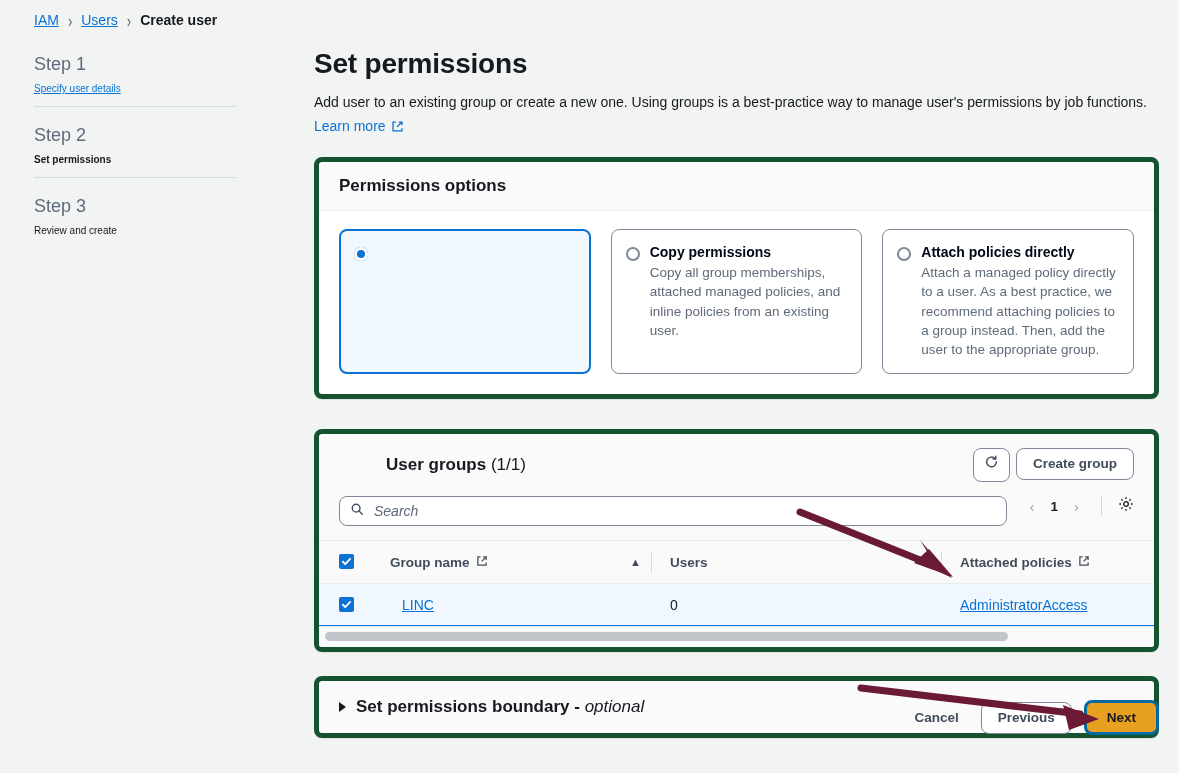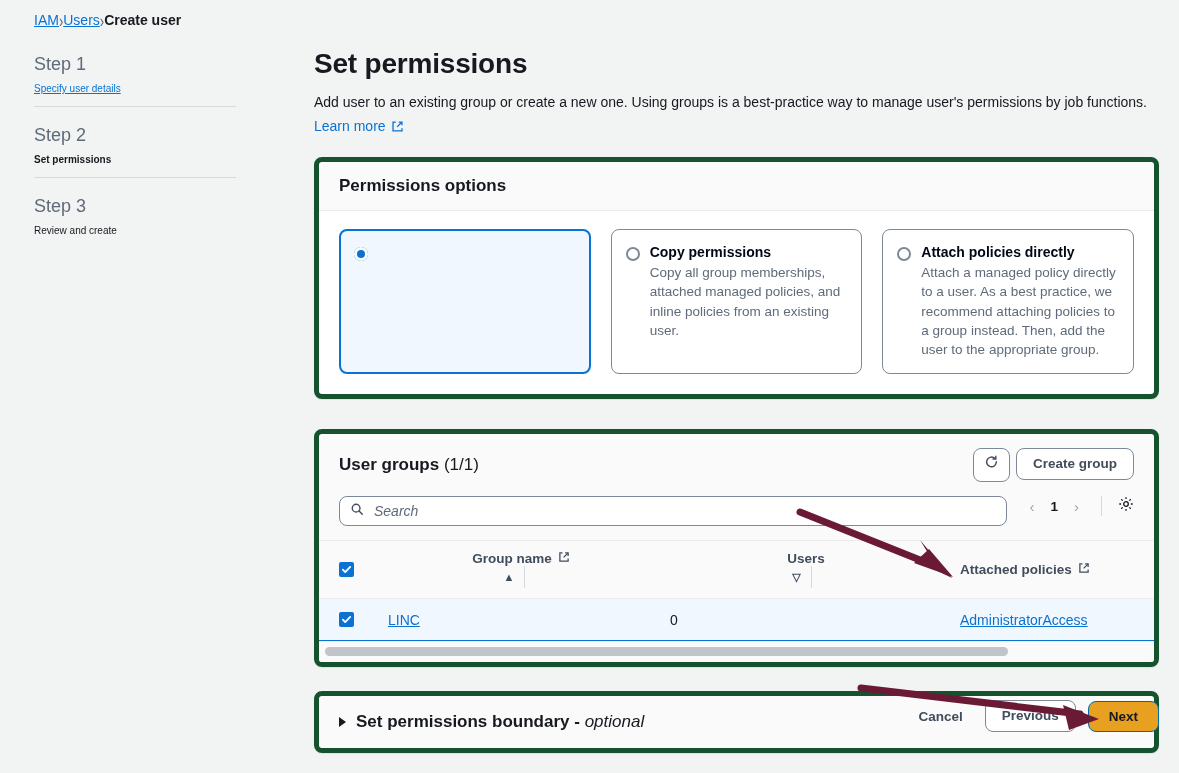--- a/index.html
+++ b/index.html
@@ -9,21 +9,21 @@
     background: #f2f3f3;
     font-family: "Liberation Sans", sans-serif;
     color: #16191f;
     overflow: hidden;
   }
   .page { position: relative; width: 1179px; height: 773px; }
 
   
   .breadcrumb {
     position: absolute; left: 34px; top: 12px;
-    display: flex; align-items: center; 
+    display: flex; align-items: center; gap: 9px;
     font-size: 14px;
   }
   .bc-link { color: #0972d3; text-decoration: underline; cursor: pointer; }
   .bc-sep { color: #5f6b7a; font-size: 13px; transform: scaleY(1.35); font-weight: 300; }
   .bc-current { color: #16191f; font-weight: 700; }
 
   
   .steps { position: absolute; left: 34px; top: 50px; width: 202px; }
   .step-block { padding: 4px 0 12px 0; }
   .step-num { font-size: 18px; color: #5f6b7a; margin-bottom: 8px; }
@@ -85,21 +85,21 @@
   .perm-opt-title { font-size: 14px; font-weight: 700; color: #000716; margin-bottom: 3px; }
   .perm-opt-desc { font-size: 13.5px; color: #5f6b7a; line-height: 1.42; }
 
   
   .groups-container { margin-top: 30px; overflow: hidden; }
   .groups-header {
     background: #fafafa; border-bottom: 1px solid #e9ebed;
     border-radius: 8px 8px 0 0;
     padding: 14px 20px 0 20px;
   }
-  .groups-header-top { display: flex; align-items: center; justify-content: space-between; }
+  .groups-header-top { display: flex; align-items: center; justify-content: space-between; margin-left: 47px; }
   .gh-actions { display: flex; align-items: flex-start; gap: 6px; }
   .btn {
     font-family: "Liberation Sans", sans-serif;
     font-size: 13.5px; font-weight: 700; color: #414d5c;
     background: #ffffff; border: 1px solid #7d8998; border-radius: 8px;
     padding: 6px 16px; cursor: pointer; line-height: 18px;
   }
   .btn.icon-btn { padding: 6px 10px; display: inline-flex; align-items: center; justify-content: center; }
 
   .groups-tools { display: flex; align-items: flex-start; gap: 12px; padding: 14px 0 14px 0; }
@@ -132,21 +132,21 @@
   .tbl td {
     font-size: 14px; color: #16191f; height: 42px; padding: 0;
     vertical-align: middle;
   }
   tr.row-selected td {
     background: #f0f7ff;
     border-top: 1px solid #0972d3;
     border-bottom: 1px solid #0972d3;
   }
   .cell-pad { padding-left: 20px; }
-  .th-inner { display: flex; align-items: center; justify-content: space-between; padding-right: 10px; flex-direction: column; }
+  .th-inner { display: flex; align-items: center; justify-content: space-between; padding-right: 10px; }
   .th-label { display: inline-flex; align-items: center; gap: 6px; }
   .vdiv { width: 1px; height: 22px; background: #d5dbdb; display: inline-block; }
   .sort-asc, .sort-desc { color: #414d5c; font-size: 11px; }
   .cell-link { color: #0972d3; text-decoration: underline; cursor: pointer; }
   .cb {
     width: 15px; height: 15px; border-radius: 2px;
     background: #0972d3; display: inline-flex;
     align-items: center; justify-content: center;
     cursor: pointer;
   }
@@ -172,21 +172,21 @@
     display: flex; align-items: center; gap: 12px;
   }
   .btn-link-cancel {
     background: transparent; border: none; cursor: pointer;
     font-family: "Liberation Sans", sans-serif;
     font-size: 13.5px; font-weight: 700; color: #414d5c; padding: 6px 10px;
   }
   .btn-next {
     font-family: "Liberation Sans", sans-serif;
     font-size: 13.5px; font-weight: 700; color: #16191f;
-    background: #e8a020; border: 1px solid #0369a1; border-radius: 8px;
+    background: #e8a020; border: 3px solid #0369a1; border-radius: 8px;
     padding: 7px 20px; cursor: pointer;
   }
 
   
   .anno { position: absolute; left: 0; top: 0; width: 1179px; height: 773px; pointer-events: none; }
 </style>
 </head>
 <body>
 
 <div class="page">
@@ -375,21 +375,21 @@
             <td>
               <span class="cell-pad" style="display:inline-block">
                 <span class="cb">
                   <svg viewBox="0 0 12 12" width="11" height="11">
                       <path d="M2 6.2 4.6 8.8 10 3.2" fill="none" stroke="#fff" stroke-width="2" stroke-linecap="round" stroke-linejoin="round"></path>
                     </svg>
                 </span>
               </span>
             </td>
             <td>
-              <span class="cell-link" style="margin-left:11px">LINC</span>
+              <span class="cell-link" style="margin-left:25px">LINC</span>
             </td>
             <td>
               <span style="margin-left:8px">0</span>
             </td>
             <td>
               <span class="cell-link" style="margin-left:8px">AdministratorAccess</span>
             </td>
           </tr>
         </tbody>
       </table>

